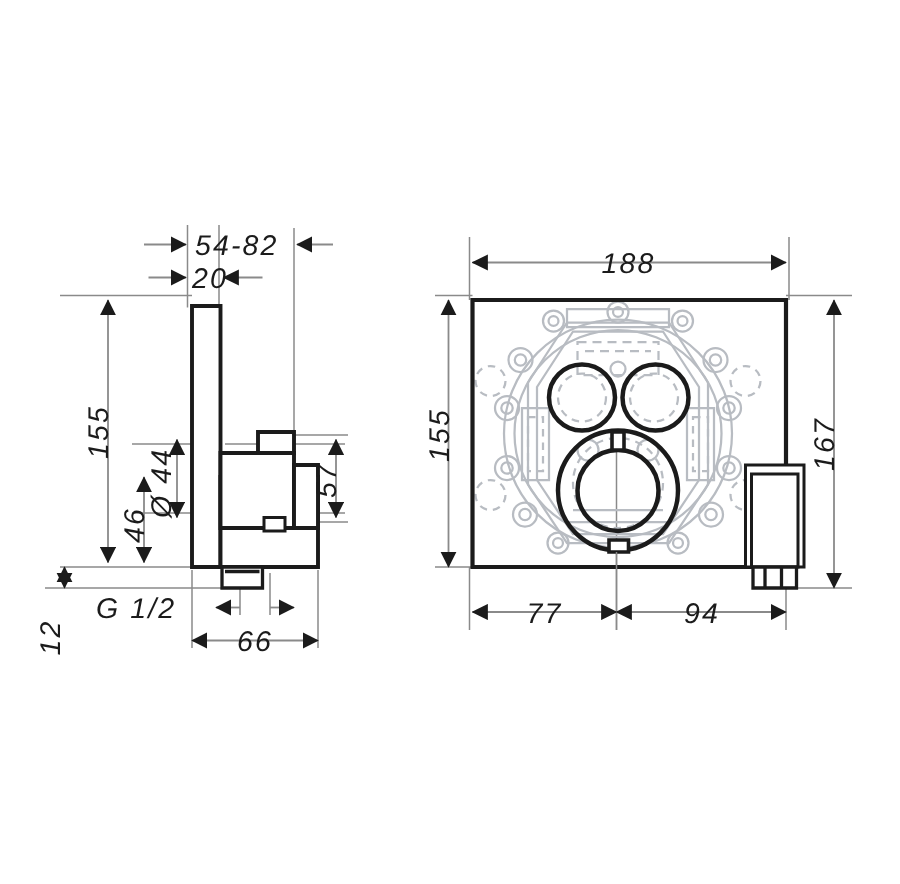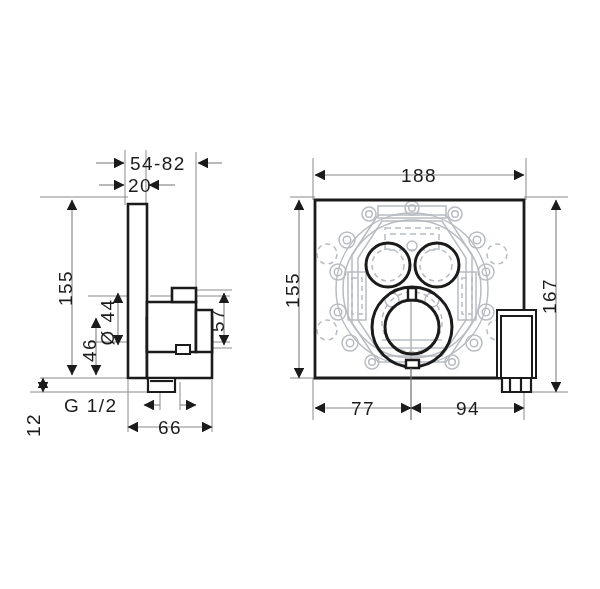--- a/index.html
+++ b/index.html
@@ -7,20 +7,21 @@
     padding: 0;
     background: #ffffff;
   }
   #page {
     position: relative;
     width: 600px;
     height: 472px;
     background: #ffffff;
     font-family: "Liberation Sans", sans-serif;
     overflow: hidden;
+    font-style: italic;
   }
   #drawing-svg {
     position: absolute;
     left: 0;
     top: 0;
     width: 600px;
     height: 589px;
     display: block;
   }
   .dim-text {

